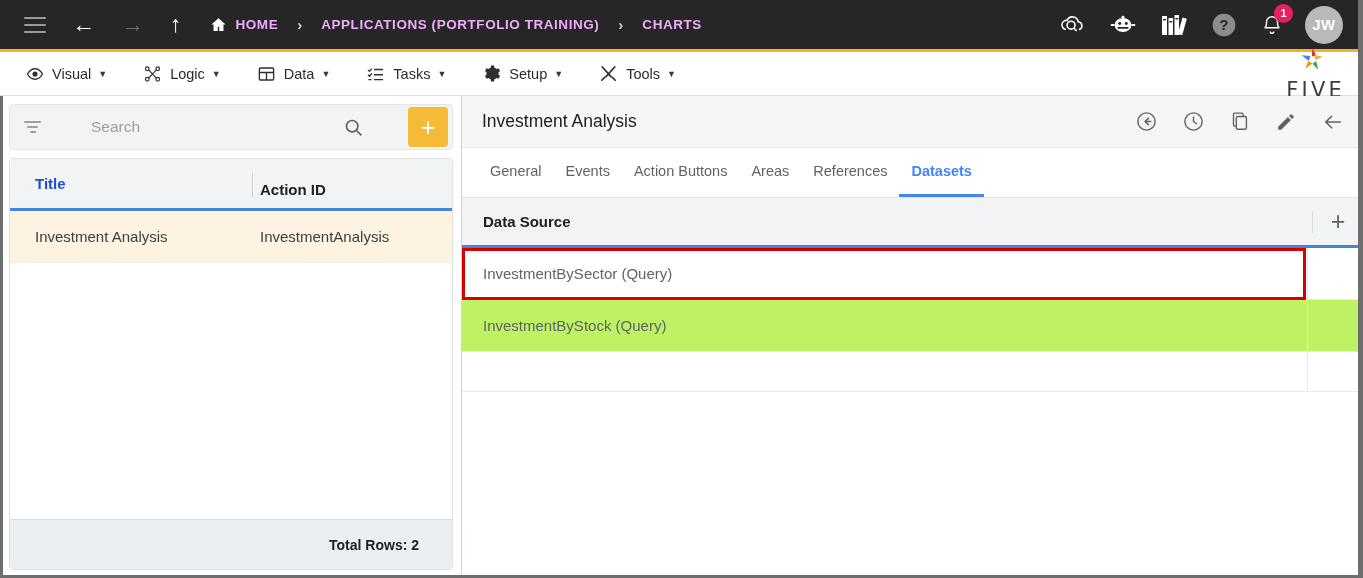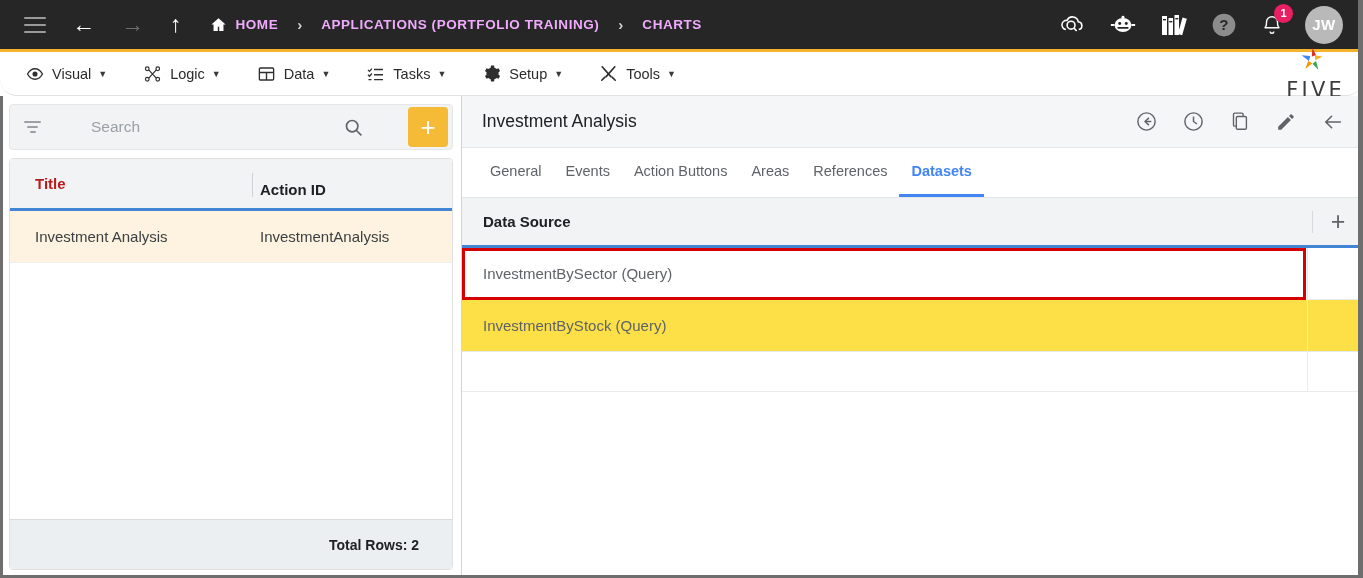--- a/index.html
+++ b/index.html
@@ -47,21 +47,21 @@
     background: #b9b9b9; color: #ffffff;
     font-size: 15px; font-weight: 700; letter-spacing: .5px;
     display: flex; align-items: center; justify-content: center;
     margin-left: 22px !important;
   }
 
   
   .menubar {
     position: absolute; top: 52px; left: 0; width: 1363px; height: 44px;
     background: #ffffff; border-bottom: 1px solid #e2e2e2;
-    display: flex; align-items: center; border-radius: 17px;
+    display: flex; align-items: center;
   }
   .menu-item {
     display: flex; align-items: center; height: 44px;
     padding: 0 12px; margin-left: 12px; cursor: default;
   }
   .menu-item:first-child { margin-left: 14px; }
   .menu-ico { margin-right: 8px; display: flex; align-items: center; color: #2f2f2f; }
   .menu-label { font-size: 14.5px; color: #2b2b2b; font-weight: 400; }
   .caret { margin-left: 7px; font-size: 9px; color: #3a3a3a; }
   .logo-wrap { margin-left: auto; display: flex; align-items: center; padding-right: 18px; flex-direction: column; }
@@ -101,21 +101,21 @@
 
   .grid-wrap {
     position: absolute; top: 62px; left: 9px; width: 444px; height: 412px;
     border: 1px solid #e0e0e0; border-radius: 4px; overflow: hidden;
     background: #fff;
   }
   .grid-head {
     height: 52px; background: #f1f3f4; display: flex; align-items: center;
     border-bottom: 3px solid #4285d4; position: relative;
   }
-  .gh-title { width: 242px; padding-left: 25px; font-size: 15px; font-weight: 700; color: #b91c1c; }
+  .gh-title { width: 242px; padding-left: 25px; font-size: 15px; font-weight: 700; color: #1d4ed8; }
   .gh-sep { position:absolute; left:242px; top:14px; width:1px; height:24px; background:#cfd3d6; }
   .gh-actionid { padding-left: 8px; font-size: 15px; font-weight: 700; color: #202124; margin-top: 12px; }
   .grid-row {
     height: 52px; display: flex; align-items: center;
     border-bottom: 1px solid #eceff1; cursor: pointer;
   }
   .grid-row.sel { background: #fdf3e0; }
   .gr-title { width: 242px; padding-left: 25px; font-size: 15px; color: #3c4043; }
   .gr-aid { padding-left: 8px; font-size: 15px; color: #3c4043; }
   .grid-filler { background: #ffffff; }
@@ -160,21 +160,21 @@
   .ds-plus {
     width: 50px; display: flex; align-items: center; justify-content: center;
     font-size: 25px; color: #5f6368; font-weight: 300; cursor: pointer;
   }
   .ds-row {
     height: 52px; display: flex; align-items: center;
     border-bottom: 1px solid #e8eaed; position: relative;
   }
   .ds-row .cell-main { flex: 1; padding-left: 21px; font-size: 15px; color: #5f6368; height:100%; display:flex; align-items:center; }
   .ds-row .cell-end { width: 56px; height: 100%; border-left: 1px solid #e8eaed; }
-  .ds-row.alt { background: #fde047; }
+  .ds-row.alt { background: #bef264; }
   .ds-row.highlight { background: #ffffff; }
   .hl-box {
     position: absolute; left: 0px; top: 0px; width: 844px; height: 52px;
     border: 3px solid #d50000; pointer-events: none; z-index: 5;
   }
   .ds-empty { height: 40px; border-bottom: 1px solid #e8eaed; display:flex; }
   .ds-empty .cell-main { flex: 1; }
   .ds-empty .cell-end { width: 56px; border-left: 1px solid #e8eaed; }
   .ds-body-fill { background: #ffffff; }
 

